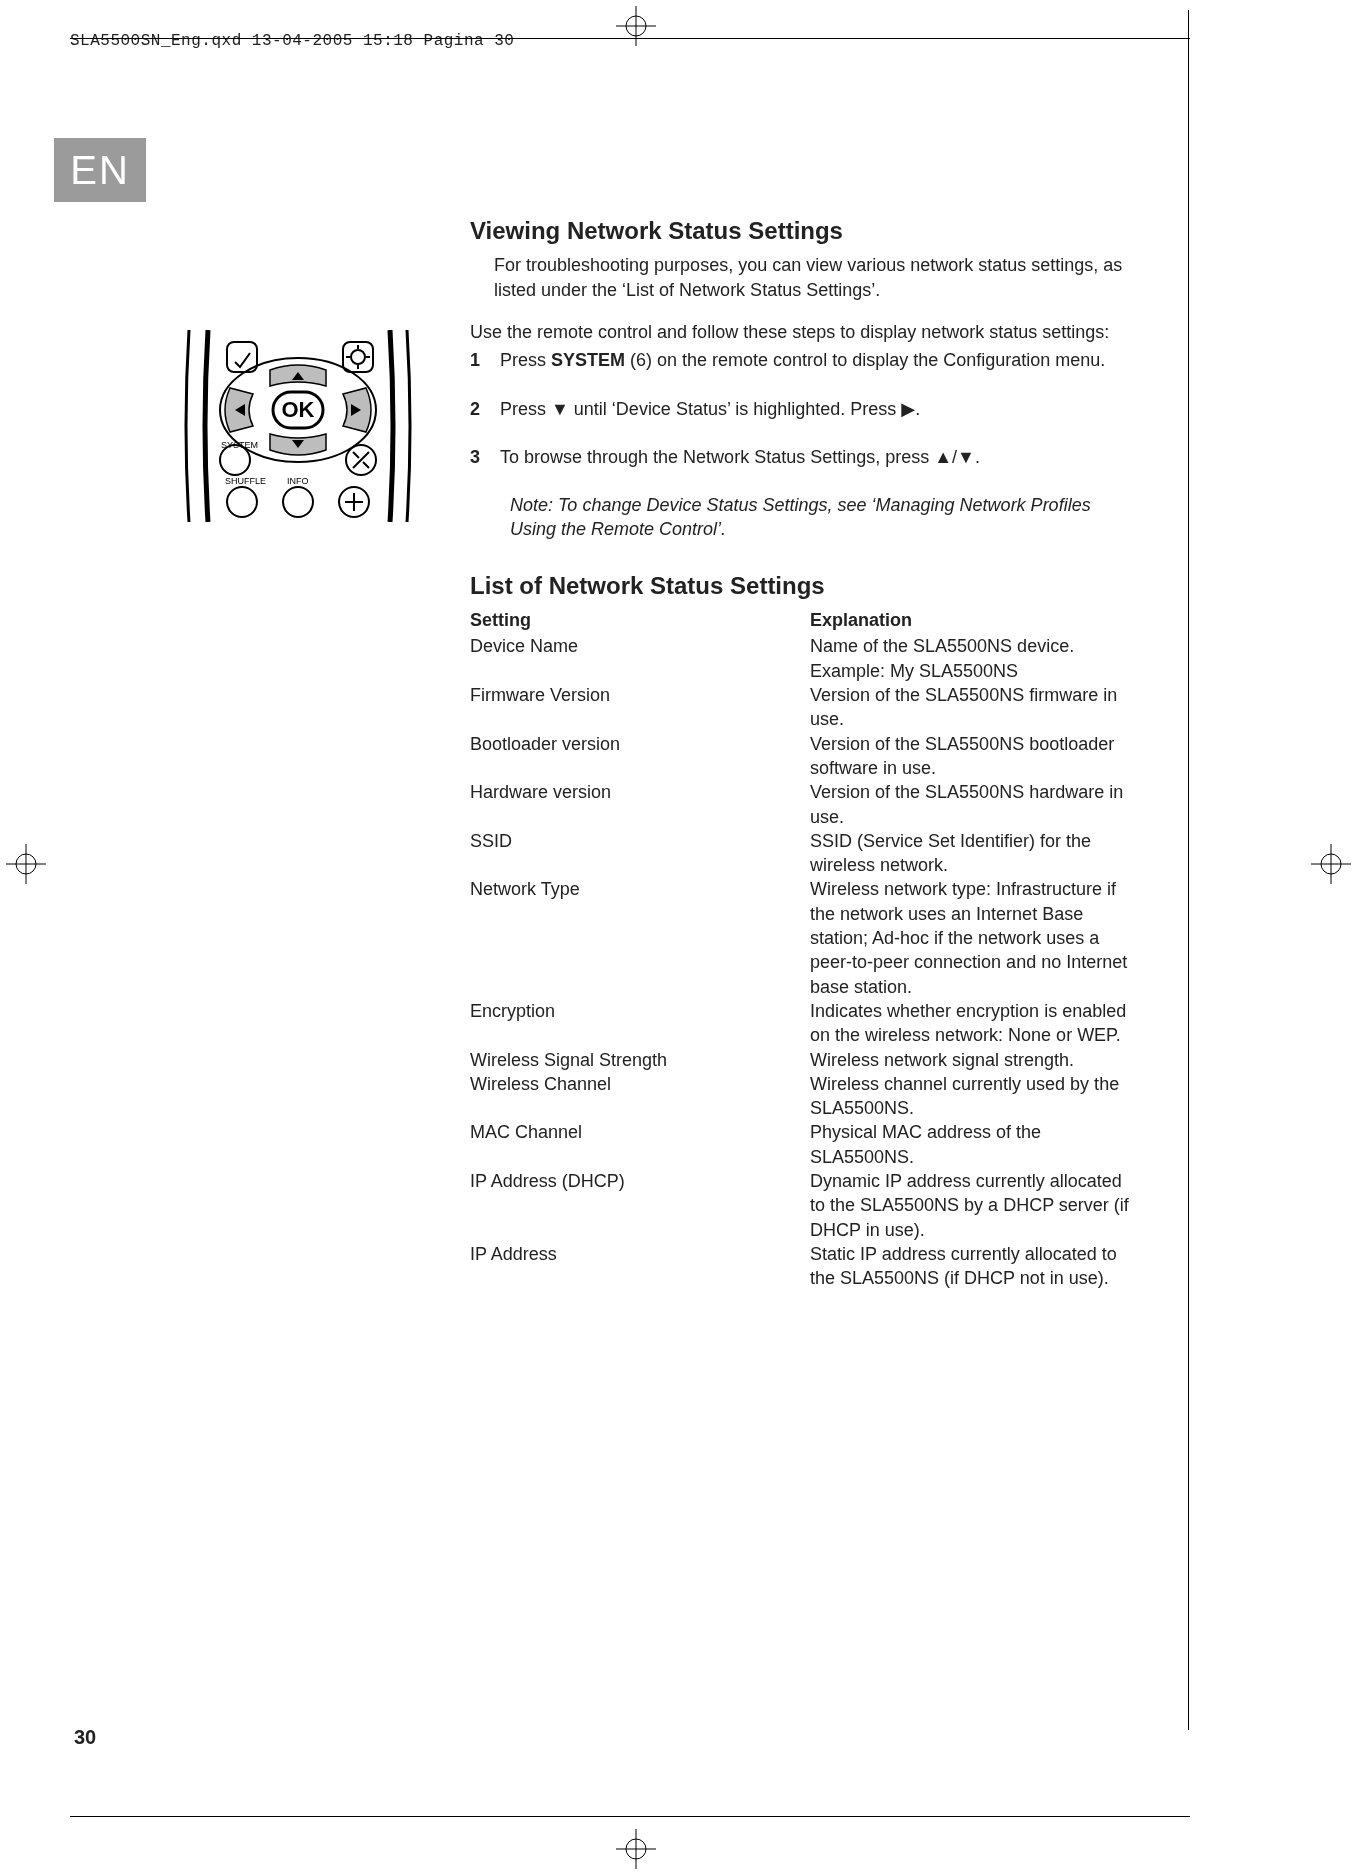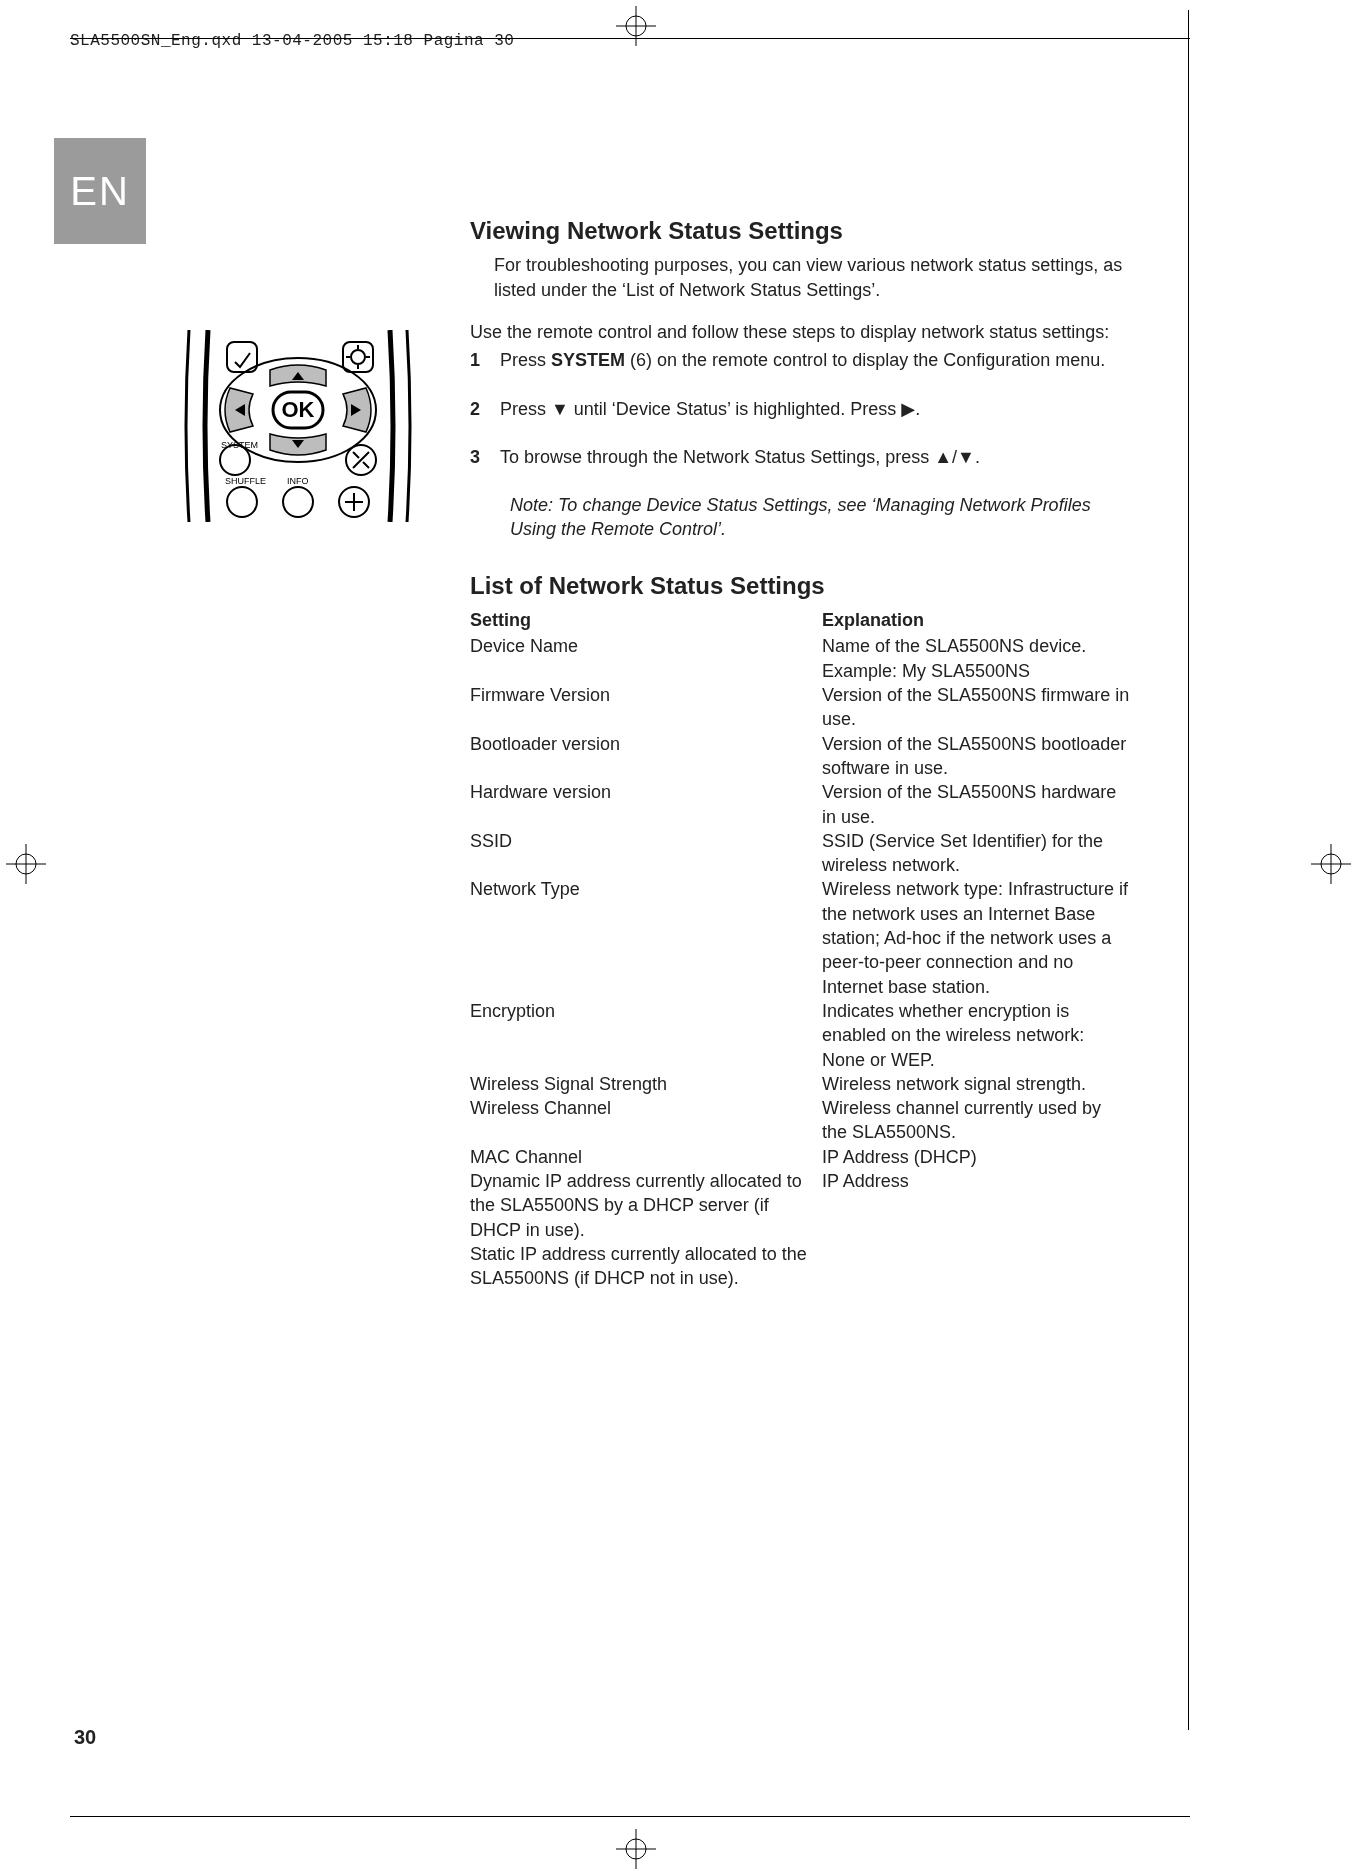--- a/index.html
+++ b/index.html
@@ -26,21 +26,21 @@
     .reg-bottom { position:absolute; bottom:2px; left:616px; width:40px; height:40px; }
     .reg-left { position:absolute; top:844px; left:6px; width:40px; height:40px; }
     .reg-right { position:absolute; top:844px; right:6px; width:40px; height:40px; }
     .reg svg { display:block; }
     .edge-v { position:absolute; background:#000; width:1px; }
     .edge-h { position:absolute; background:#000; height:1px; }
 
     .lang-tab {
       position: absolute;
       top: 138px; left: 54px;
-      width: 92px; height: 106px;
+      width: 92px; height: 64px;
       background: #9b9b9b;
       color: #fff;
       font-size: 40px;
       font-weight: 400;
       display: flex; align-items: center; justify-content: center;
       letter-spacing: 2px;
     }
 
     .content {
       position: absolute;
@@ -62,21 +62,21 @@
     }
     ol.steps li .num {
       position: absolute; left: 0; top: 0;
       font-weight: bold;
     }
     .note {
       font-style: italic;
       padding-left: 40px;
       margin: 20px 0 28px 0;
     }
-    .settings-table { display: grid; grid-template-columns: 340px 1fr; column-gap: 12px; }
+    .settings-table { display: grid; grid-template-columns: 340px 1fr; column-gap: 0; }
     .settings-table .hdr { font-weight: bold; margin-bottom: 2px; }
 
     .remote-illus {
       position: absolute;
       top: 330px; left: 175px;
       width: 246px; height: 192px;
     }
 
     .page-num {
       position: absolute;
@@ -211,20 +211,21 @@
       <div class="explanation">SSID (Service Set Identifier) for the wireless network.</div>
       <div class="setting">Network Type</div>
       <div class="explanation">Wireless network type: Infrastructure if the network uses an Internet Base station; Ad-hoc if the network uses a peer-to-peer connection and no Internet base station.</div>
       <div class="setting">Encryption</div>
       <div class="explanation">Indicates whether encryption is enabled on the wireless network: None or WEP.</div>
       <div class="setting">Wireless Signal Strength</div>
       <div class="explanation">Wireless network signal strength.</div>
       <div class="setting">Wireless Channel</div>
       <div class="explanation">Wireless channel currently used by the SLA5500NS.</div>
       <div class="setting">MAC Channel</div>
+      <div class="explanation">Physical MAC address of the SLA5500NS.</div>
       <div class="setting">IP Address (DHCP)</div>
       <div class="explanation">Dynamic IP address currently allocated to the SLA5500NS by a DHCP server (if DHCP in use).</div>
       <div class="setting">IP Address</div>
       <div class="explanation">Static IP address currently allocated to the SLA5500NS (if DHCP not in use).</div>
     </div>
 </div>
 
 <div class="page-num">30</div>
 
 </body></html>

